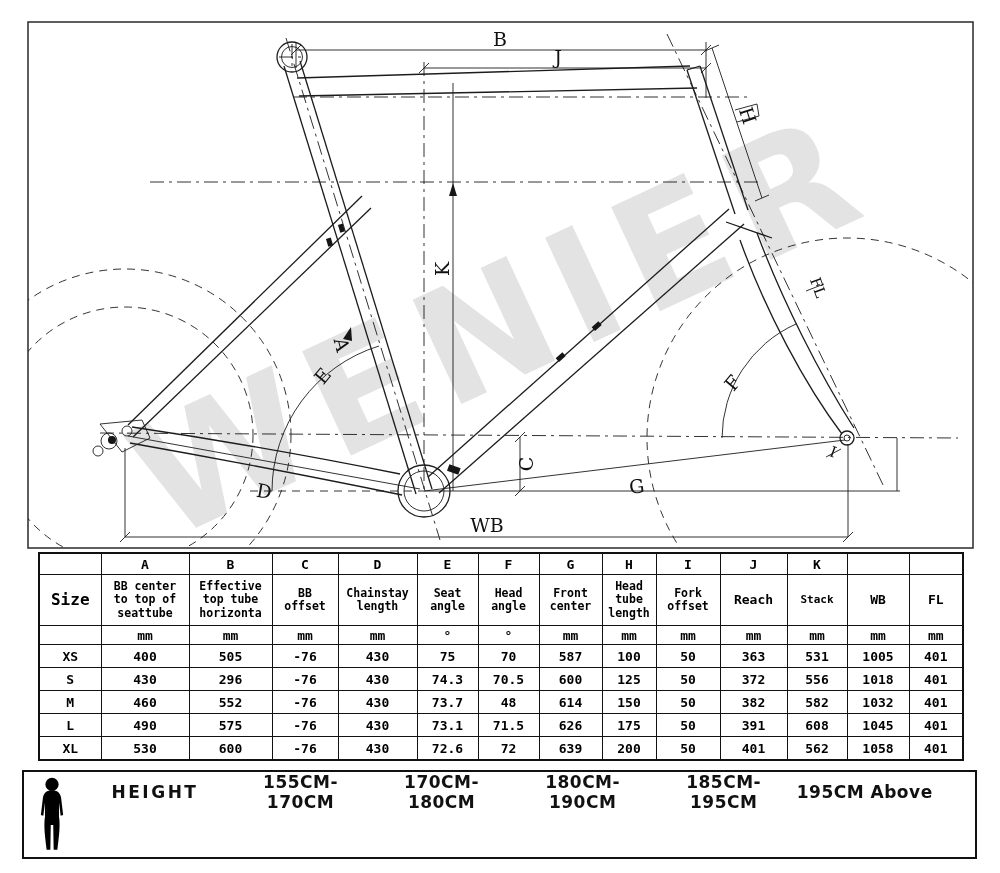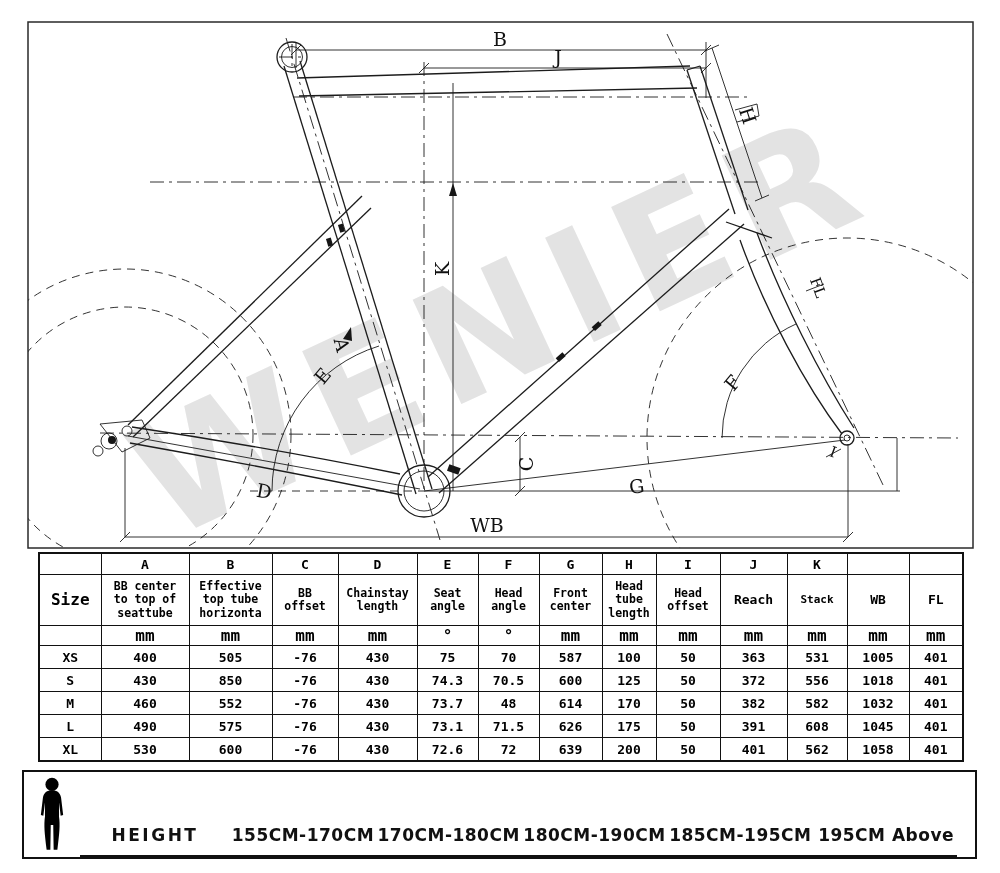--- a/index.html
+++ b/index.html
@@ -18,27 +18,27 @@
   text.dl{font-family:"DejaVu Serif",serif;font-size:19px;fill:#111;}
   text.dls{font-family:"DejaVu Serif",serif;font-size:15px;fill:#111;}
 
   table.geo{position:absolute;left:38px;top:552px;z-index:2;width:924px;border-collapse:collapse;
             table-layout:fixed;font-family:"DejaVu Sans Mono",monospace;font-weight:bold;color:#000;}
   table.geo td{border:1.2px solid #111;text-align:center;vertical-align:middle;padding:0 5px;
                overflow:hidden;background:transparent;}
   table.geo{border:2.5px solid #111;}
   tr.r-letter td{height:20px;font-size:13px;}
   tr.r-name td{height:50px;font-size:11.5px;line-height:1.15;}
-  tr.r-unit td{height:18px;font-size:16px;margin-top:7px;}
+  tr.r-unit td{height:18px;font-size:13px;margin-top:7px;}
   tr.r-data td{height:22px;font-size:13px;}
 
   .sizebox{position:absolute;left:22px;top:770px;z-index:2;width:951px;height:85px;
            border:2.5px solid #111;display:flex;align-items:stretch;background:#fff;}
   .personwrap{width:56px;display:flex;align-items:center;justify-content:center;}
-  .sgrows{flex:1;display:flex;flex-direction:column;justify-content:flex-end;padding-right:16px;}
+  .sgrows{flex:1;display:flex;flex-direction:row;justify-content:space-between;padding-right:16px;}
   .sgrow{display:flex;align-items:center;height:40px;}
   .sgdivider{height:2.5px;background:#111;margin:0 2px 0 0;}
   .sglabel{width:150px;text-align:center;font-size:17px;font-weight:600;letter-spacing:2.5px;}
   .sgcell{flex:1;text-align:center;font-size:17px;font-weight:700;letter-spacing:0.5px;}
 </style>
 </head>
 <body>
 
 <div class="page">
 
@@ -244,21 +244,21 @@
     <tr class="r-name">
       <td style="font-size:16px">Size</td>
           <td>BB center to top of seattube</td>
       <td>Effective top tube horizonta</td>
           <td>BB offset</td>
       <td>Chainstay length</td>
           <td>Seat angle</td>
       <td>Head angle</td>
           <td>Front center</td>
       <td>Head tube length</td>
-          <td>Head offset</td>
+          <td>Fork offset</td>
       <td style="font-size:13px">Reach</td>
       <td style="font-size:11px">Stack</td>
       <td style="font-size:13px">WB</td>
       <td style="font-size:13px">FL</td>
     </tr>
     <tr class="r-unit">
       <td></td>
           <td>mm</td>
       <td>mm</td>
           <td>mm</td>
@@ -285,21 +285,21 @@
       <td>100</td>
           <td>50</td>
       <td>363</td>
           <td>531</td>
       <td>1005</td>
           <td>401</td>
     </tr>
     <tr class="r-data">
       <td>S</td>
           <td>430</td>
-      <td>850</td>
+      <td>296</td>
           <td>-76</td>
       <td>430</td>
           <td>74.3</td>
       <td>70.5</td>
           <td>600</td>
       <td>125</td>
           <td>50</td>
       <td>372</td>
           <td>556</td>
       <td>1018</td>
@@ -307,21 +307,21 @@
     </tr>
     <tr class="r-data">
       <td>M</td>
           <td>460</td>
       <td>552</td>
           <td>-76</td>
       <td>430</td>
           <td>73.7</td>
       <td>48</td>
           <td>614</td>
-      <td>170</td>
+      <td>150</td>
           <td>50</td>
       <td>382</td>
           <td>582</td>
       <td>1032</td>
           <td>401</td>
     </tr>
     <tr class="r-data">
       <td>L</td>
           <td>490</td>
       <td>575</td>

